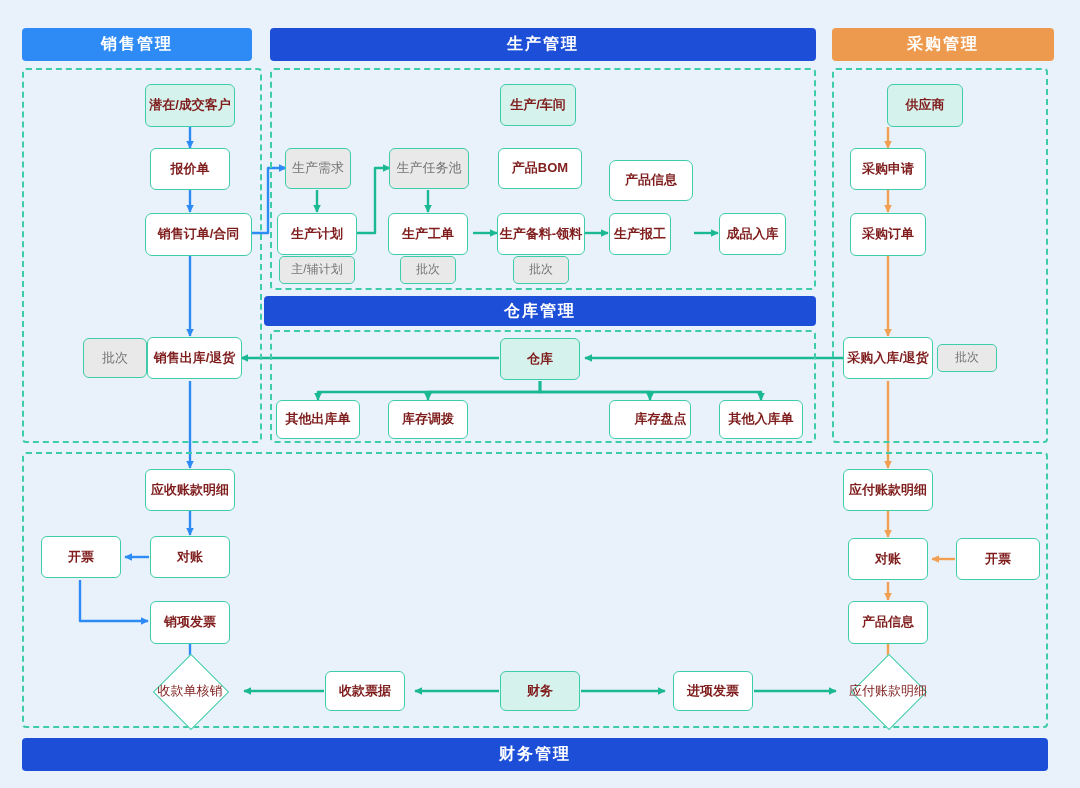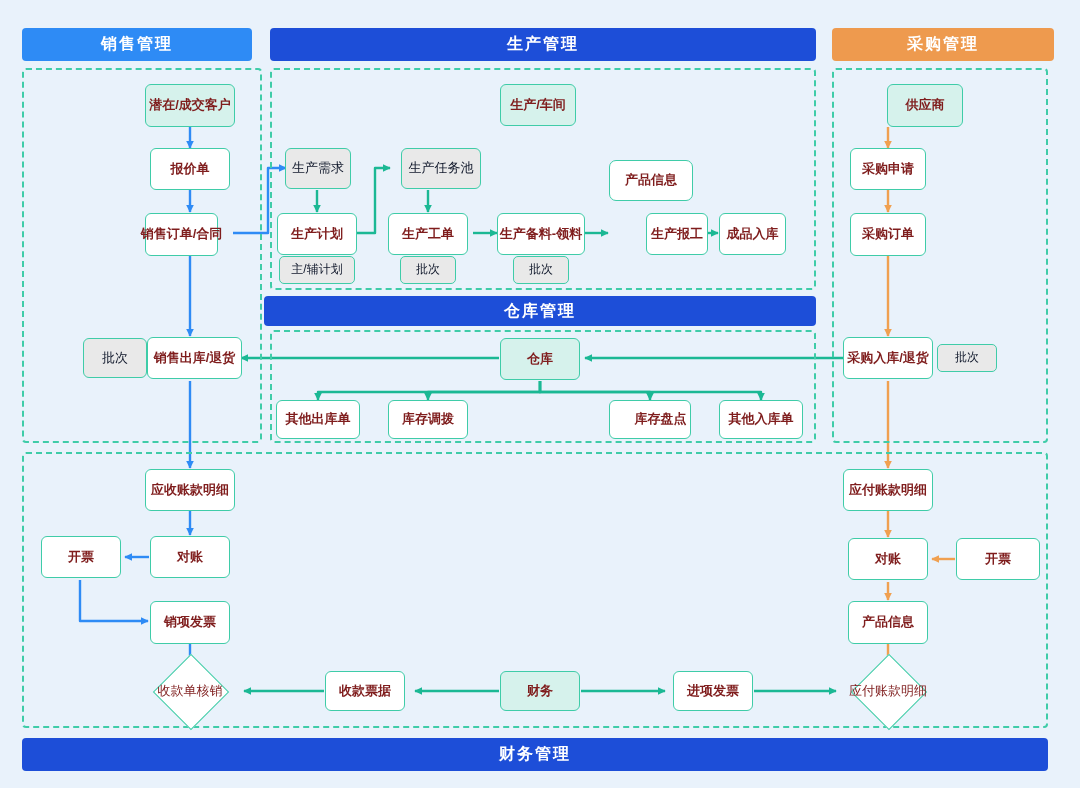--- a/index.html
+++ b/index.html
@@ -42,21 +42,21 @@
     border:1.4px solid #3fcca8;
     border-radius:6px;
     background:#ffffff;
     color:#7f1d1d;
     font-size:13px;font-weight:700;
     text-align:center;
     line-height:1.15;
     white-space:nowrap;
   }
   .node.teal{background:#d6f2ec;}
-  .node.muted{background:#e9e9e9;color:#0f172a;font-weight:400;}
+  .node.muted{background:#e9e9e9;color:#737373;font-weight:400;}
   .node.diamond{
     border:none;background:transparent;
     font-weight:400;
   }
   .node.diamond .dia{
     position:absolute;left:50%;top:50%;
     width:52px;height:52px;
     margin-left:-26px;margin-top:-26px;
     border:1.4px solid #3fcca8;
     background:#ffffff;
@@ -147,48 +147,49 @@
   <div class="bar orange" style="left:832px;top:28px;width:222px;height:33px;">采购管理</div>
 
   <div class="bar green" style="left:264px;top:296px;width:552px;height:30px;">仓库管理</div>
 
   <div class="bar green" style="left:22px;top:738px;width:1026px;height:33px;">财务管理</div>
 
   <div class="node teal" style="left:145px;top:84px;width:90px;height:43px;">潜在/成交客户</div>
 
   <div class="node" style="left:150px;top:148px;width:80px;height:42px;">报价单</div>
 
-  <div class="node" style="left:145px;top:213px;width:73px;height:43px;">销售订单/合同</div>
+  <div class="node" style="left:145px;top:213px;width:107px;height:43px;border-radius:7px;">销售订单/合同</div>
 
   <div class="node muted" style="left:83px;top:338px;width:64px;height:40px;">批次</div>
 
   <div class="node" style="left:147px;top:337px;width:95px;height:42px;">销售出库/退货</div>
 
   <div class="node muted" style="left:285px;top:148px;width:66px;height:41px;">生产需求</div>
 
-  <div class="node muted" style="left:389px;top:148px;width:80px;height:41px;margin-left:12px;">生产任务池</div>
+  <div class="node muted" style="left:389px;top:148px;width:80px;height:41px;">生产任务池</div>
 
   <div class="node teal" style="left:500px;top:84px;width:76px;height:42px;">生产/车间</div>
 
+  <div class="node" style="left:498px;top:148px;width:84px;height:41px;">产品BOM</div>
 
   <div class="node" style="left:609px;top:160px;width:84px;height:41px;border-radius:7px;">产品信息</div>
 
   <div class="node" style="left:277px;top:213px;width:80px;height:42px;">生产计划</div>
 
   <div class="node muted" style="left:279px;top:256px;width:76px;height:28px;font-size:12px;border-radius:5px;">主/辅计划</div>
 
   <div class="node" style="left:388px;top:213px;width:80px;height:42px;">生产工单</div>
 
   <div class="node muted" style="left:400px;top:256px;width:56px;height:28px;font-size:12px;border-radius:5px;">批次</div>
 
   <div class="node" style="left:497px;top:213px;width:88px;height:42px;">生产备料-领料</div>
 
   <div class="node muted" style="left:513px;top:256px;width:56px;height:28px;font-size:12px;border-radius:5px;">批次</div>
 
-  <div class="node" style="left:609px;top:213px;width:62px;height:42px;margin-left:37px;">生产报工</div>
+  <div class="node" style="left:609px;top:213px;width:62px;height:42px;">生产报工</div>
 
   <div class="node" style="left:719px;top:213px;width:67px;height:42px;">成品入库</div>
 
   <div class="node teal" style="left:874px;top:84px;width:76px;height:43px;margin-left:13px;">供应商</div>
 
   <div class="node" style="left:850px;top:148px;width:76px;height:42px;">采购申请</div>
 
   <div class="node" style="left:850px;top:213px;width:76px;height:43px;">采购订单</div>
 
   <div class="node" style="left:843px;top:337px;width:90px;height:42px;">采购入库/退货</div>

